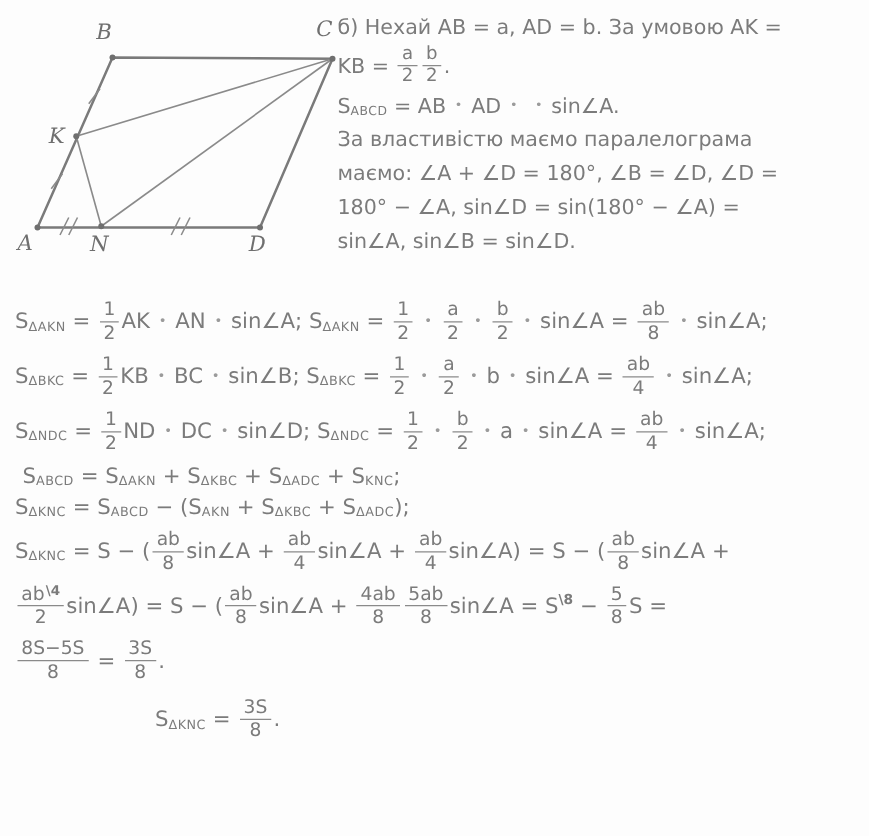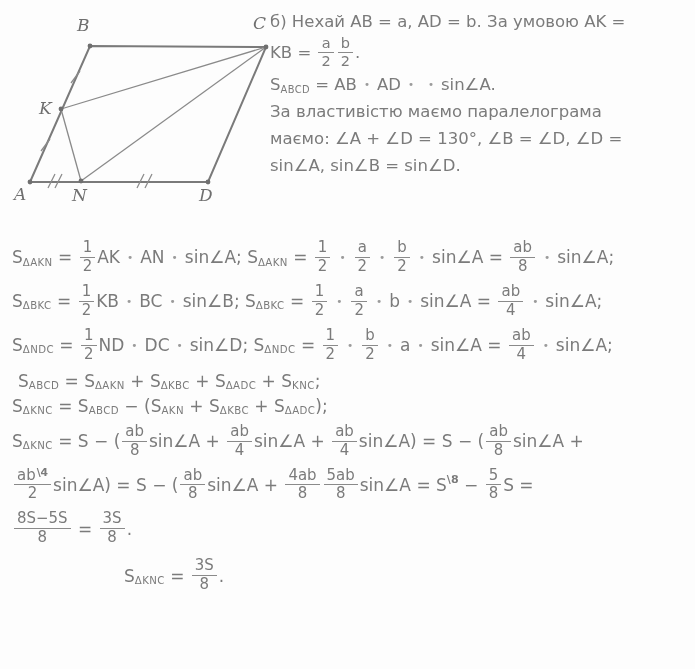--- a/index.html
+++ b/index.html
@@ -107,21 +107,24 @@
           <span class="mdot" data-name="multiplication-dot">•</span>
           <span class="mtxt" data-name="math-text">AD</span>
           <span class="mdot" data-name="multiplication-dot">•</span>
           <span class="mdot" data-name="multiplication-dot">•</span>
           <span class="mtxt" data-name="math-text">sin∠A.</span>
         </div>
         <div class="mline" data-name="intro-line-4">
           <span class="mtxt" data-name="math-text">За властивістю маємо паралелограма</span>
         </div>
         <div class="mline" data-name="intro-line-5">
-          <span class="mtxt" data-name="math-text">маємо: ∠A + ∠D = 130°, ∠B = ∠D, ∠D =</span>
+          <span class="mtxt" data-name="math-text">маємо: ∠A + ∠D = 180°, ∠B = ∠D, ∠D =</span>
+        </div>
+        <div class="mline" data-name="intro-line-6">
+          <span class="mtxt" data-name="math-text">180° − ∠A, sin∠D = sin(180° − ∠A) =</span>
         </div>
         <div class="mline" data-name="intro-line-7">
           <span class="mtxt" data-name="math-text">sin∠A, sin∠B = sin∠D.</span>
         </div>
       </div>
   </div>
 
   <div class="formulas" data-name="solution-formulas">
       <div class="mline" data-name="area-akn">
         <span class="mtxt" data-name="math-text">S</span>

